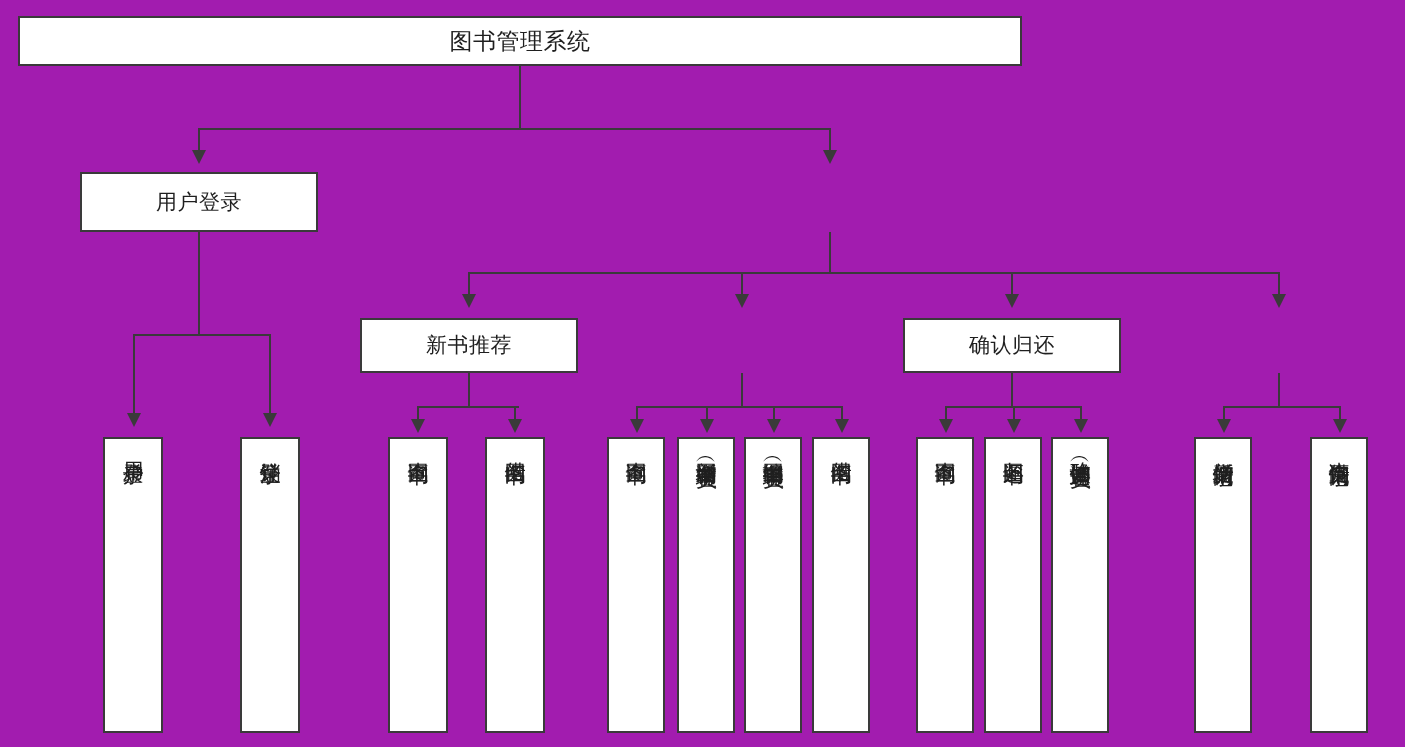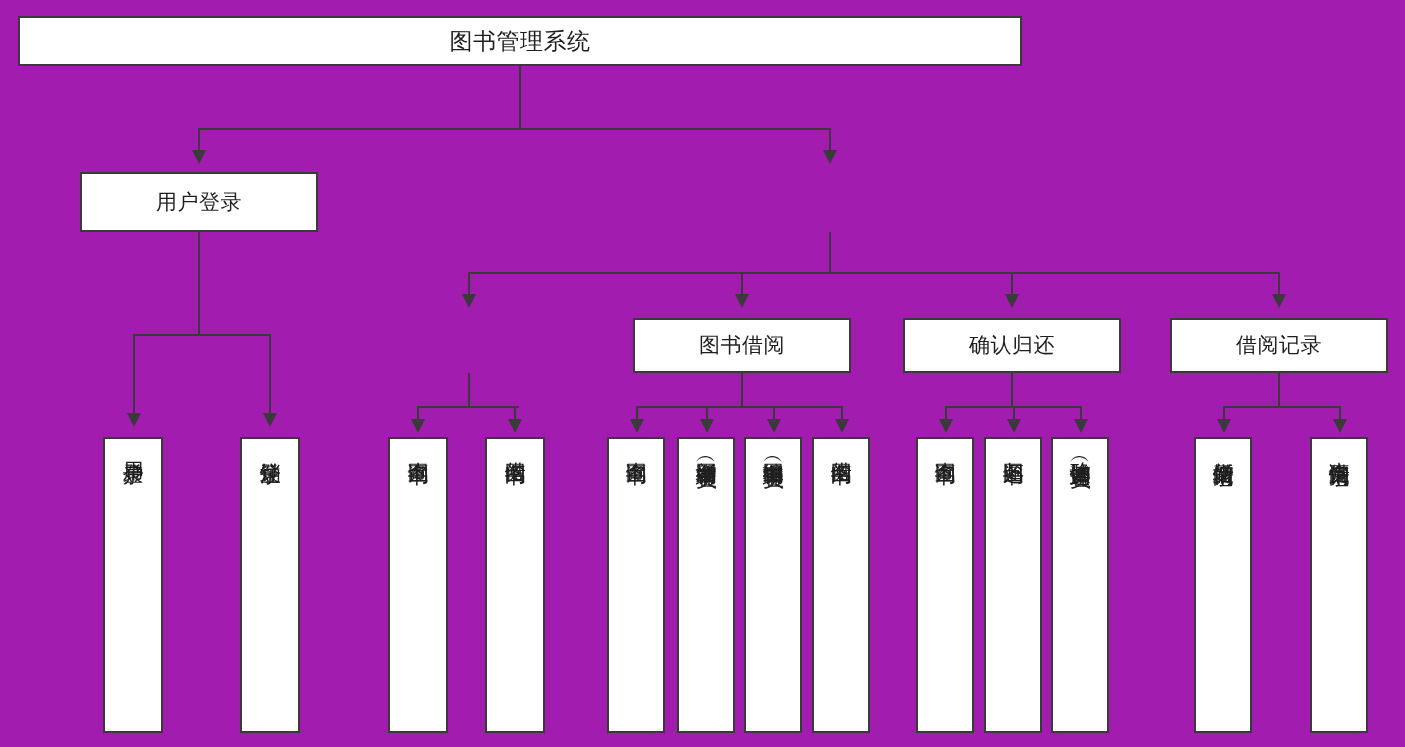--- a/index.html
+++ b/index.html
@@ -157,29 +157,26 @@
   <div class="arrow" style="left:1333px; top:419px;"></div>
 
   <div class="node" id="node-root">
     <span class="label">图书管理系统</span>
   </div>
 
   <div class="node lvl1" id="node-user-login">
     <span class="label">用户登录</span>
   </div>
 
-  <div class="node lvl2" id="node-borrow">
-    <span class="label">图书借阅</span>
+  <div class="node lvl2" id="node-new-rec">
+    <span class="label">新书推荐</span>
   </div>
   <div class="node lvl2" id="node-current">
     <span class="label">确认归还</span>
   </div>
-  <div class="node lvl2" id="node-record">
-    <span class="label">借阅记录</span>
-  </div>
 
   <div class="node leaf" style="left:103px; width:60px;">
     <span class="label">用户登录</span>
   </div>
   <div class="node leaf" style="left:240px; width:60px;">
     <span class="label">注销登录</span>
   </div>
 
   <div class="node leaf" style="left:388px; width:60px;">
     <span class="label">查询图书</span>

